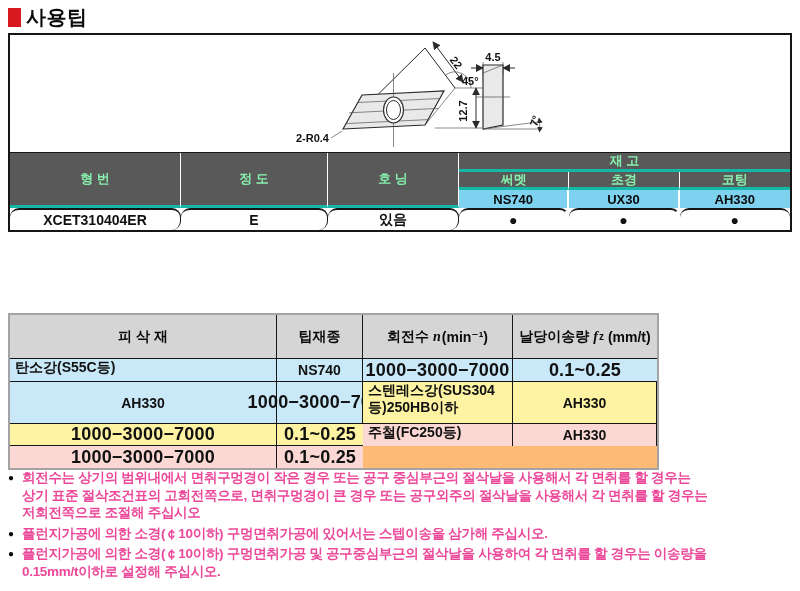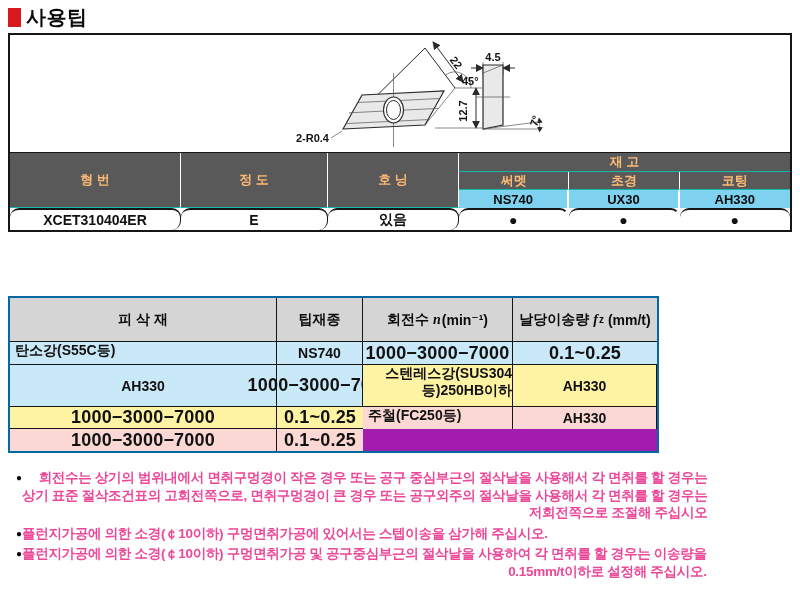--- a/index.html
+++ b/index.html
@@ -1,56 +1,56 @@
 <!DOCTYPE html>
 <html><head>
 <meta charset="utf-8">
 <style>
   * { margin:0; padding:0; box-sizing:border-box; }
   html,body { width:800px; height:591px; background:#fff; }
   body { font-family:"Liberation Sans","DejaVu Sans",sans-serif; color:#111; position:relative; }
-  .page { position:absolute; inset:0;text-align:right; }
+  .page { position:absolute; inset:0; }
 
   
   .sec-title { position:absolute; display:flex; align-items:center; gap:9px; }
   .sec-title .txt { font-size:20px; font-weight:bold; letter-spacing:0.5px; color:#0a0a0a; }
   #title1 { left:8px; top:4px; gap:5px; }
   .red-square { width:13px; height:19px; background:#d7191f; }
   #title2 { left:10px; top:280px; }
   .red-sphere { width:23px; height:23px; border-radius:50%;
     background:radial-gradient(circle at 38% 34%, #ffffff 0%, #f98a85 18%, #e6231f 55%, #8f0407 100%); }
 
   
   .usage-box { position:absolute; left:8px; top:33px; width:784px; height:199px;
     border:2px solid #161616; display:flex; flex-direction:column; background:#fff; }
   .drawing-wrap { height:117px; position:relative; }
   .drawing-wrap svg { position:absolute; left:0; top:0; }
 
   
   .t1 { flex:1; display:grid; border-top:1px solid #161616;
     grid-template-columns:171px 147px 131px 1fr 1fr 1fr;
     grid-template-rows:19px 18px 18px 1fr; }
-  .t1 .hd { background:#595959; color:#fdba74; font-weight:bold; font-size:13px;
-    display:flex; align-items:center; justify-content:center; border-right:1px solid #fff; border-bottom:1px solid #14b8a6; }
+  .t1 .hd { background:#595959; color:#86efac; font-weight:bold; font-size:13px;
+    display:flex; align-items:center; justify-content:center; border-right:1px solid #fff; border-bottom:3px solid #14b8a6; }
   .t1 .hd.last { border-right:none; }
   .c-model { grid-area:1/1/4/2; } .c-prec { grid-area:1/2/4/3; } .c-hon { grid-area:1/3/4/4; }
   .c-stock { grid-area:1/4/2/7; }
   .grade { background:#7ed1ef; font-weight:bold; font-size:13px; color:#0a0a0a;
     display:flex; align-items:center; justify-content:center; border-right:2px solid #fff; }
   .grade.last { border-right:none; }
   .t1 .drow { border-top:2px solid #161616; display:flex; align-items:center; justify-content:center;
     font-size:14px; font-weight:bold; background:#fff; border-right:1px solid #161616;border-radius:9px; }
   .d-model { background:#fbe8e1; font-size:15px; }
   .d-dot { background:#cbe9f8; border-right:2px solid #fff !important; font-size:13px; }
   .d-dot.last { border-right:none !important; }
 
   
-  .t2 { position:absolute; left:8px; top:296px; width:651px; border:2px solid #0369a1;
+  .t2 { position:absolute; left:8px; top:313px; width:651px; border:2px solid #a3a3a3;
     display:grid; grid-template-columns:267px 86px 150px 1fr;
-    grid-template-rows:44px 23px 42px 22px 22px; background:#a21caf; }
+    grid-template-rows:44px 23px 42px 22px 22px; background:#fdba74; }
   .t2 > div { border-right:1px solid #161616; border-bottom:1px solid #161616;
     display:flex; align-items:center; justify-content:center; font-size:14px; font-weight:bold; }
   .t2 > div.colend { border-right:none; }
   .t2 > div.rowend { border-bottom:none; }
   .t2 .th { background:#d5d5d5; color:#0a0a0a; }
   .t2 .mat { justify-content:flex-start; padding-left:5px; flex-direction:column; align-items:flex-start; line-height:17px; }
   .t2 .num { font-size:18px; font-weight:700; letter-spacing:0.2px; }
   .bg-blue { background:#c9e8f8; } .bg-yellow { background:#fdf3a3; } .bg-pink { background:#fbd8d4; }
   .mvar { font-family:"Liberation Serif","DejaVu Serif",serif; font-style:italic; font-weight:bold; padding:0 1px 0 4px; }
   .t2 sub { font-size:10px; } .unit { font-weight:bold; }

